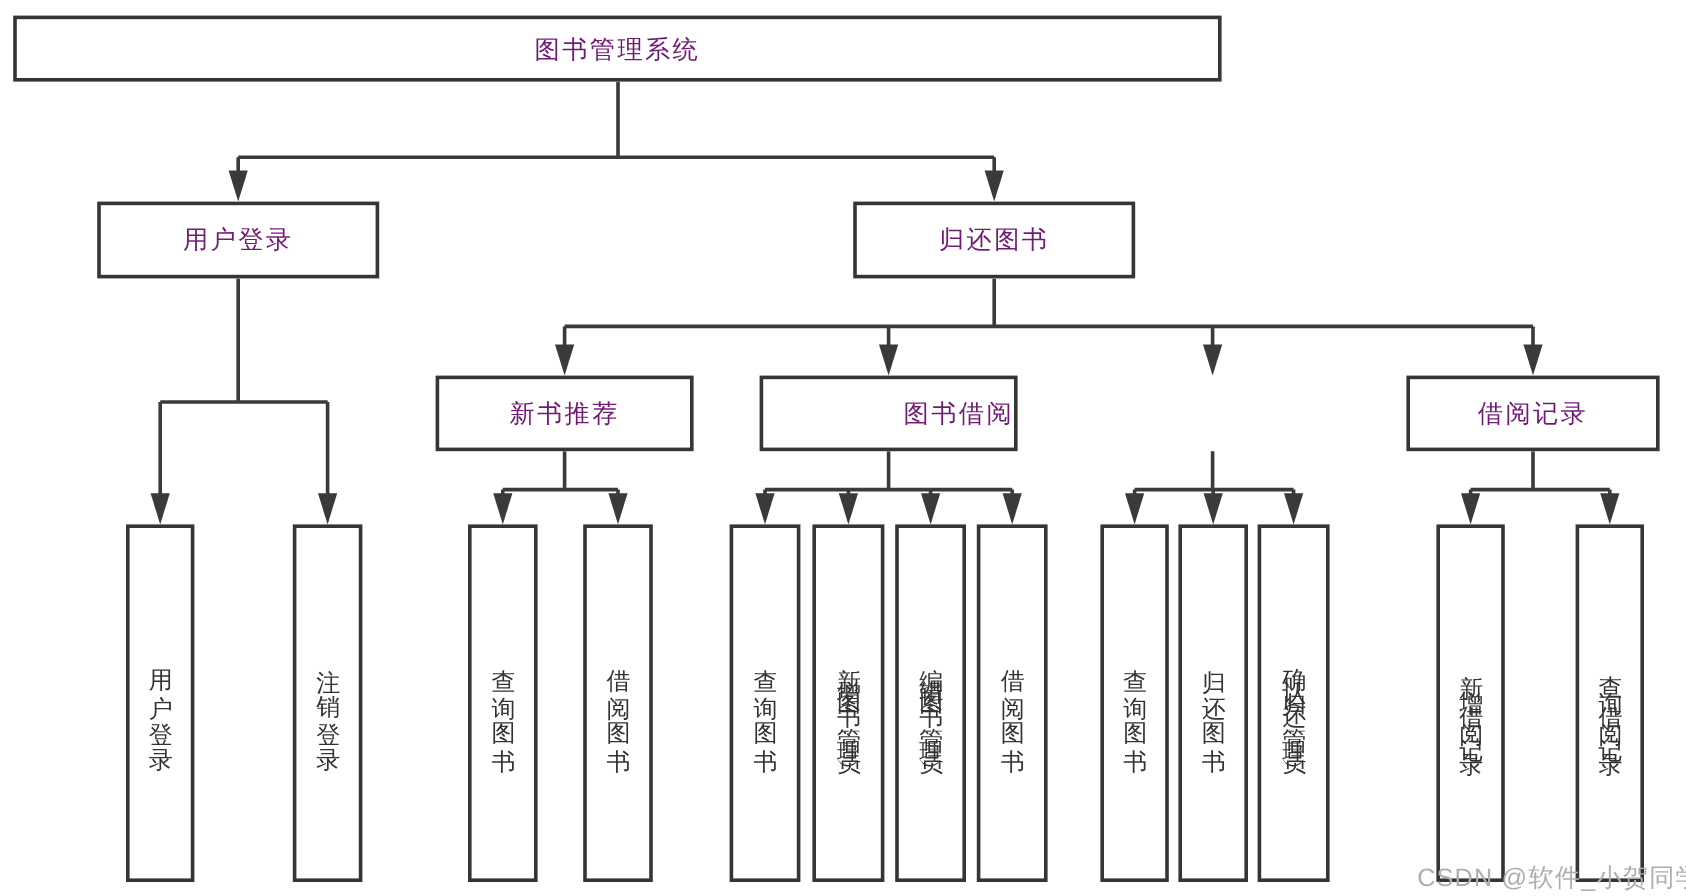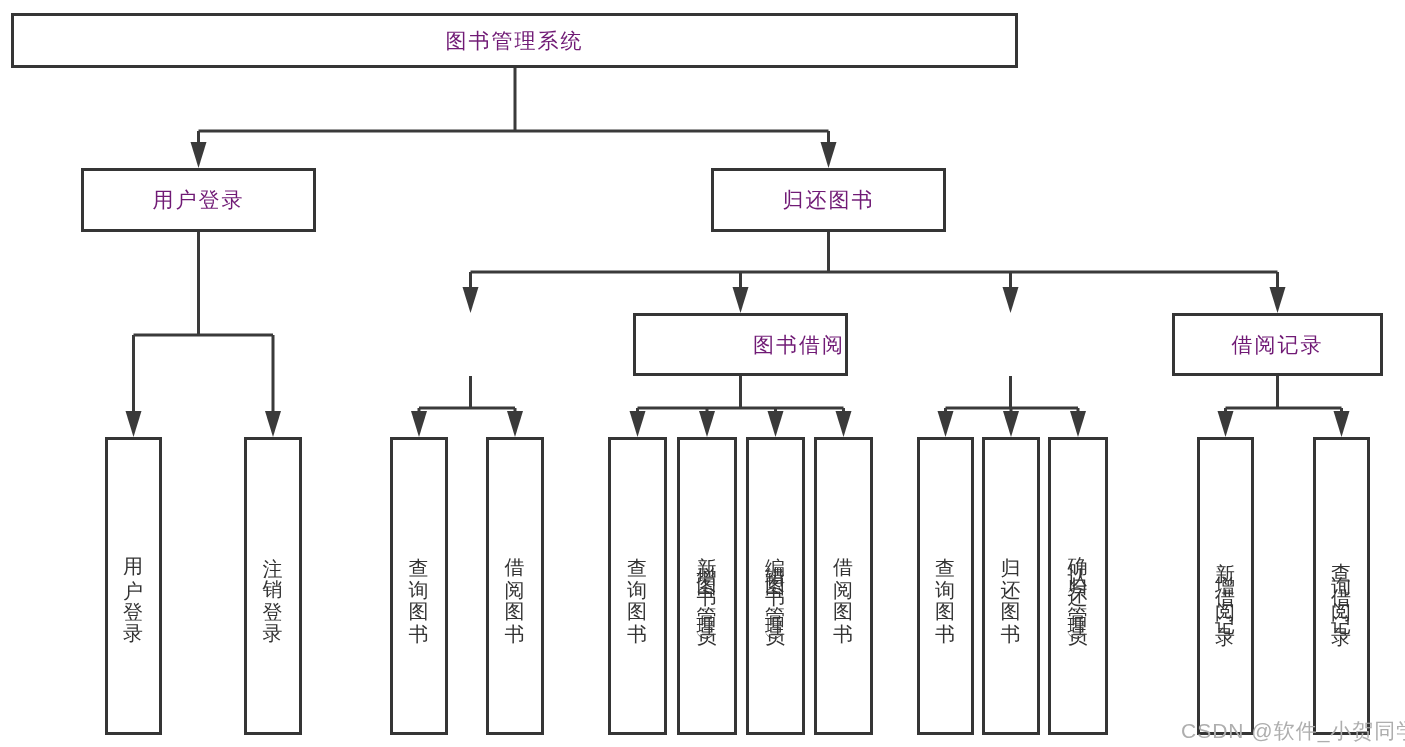--- a/index.html
+++ b/index.html
@@ -112,20 +112,23 @@
     <span class="hlabel">图书管理系统</span>
   </div>
 
   <div class="node" style="left:81px; top:168px; width:235px; height:64px;">
     <span class="hlabel">用户登录</span>
   </div>
   <div class="node" style="left:711px; top:168px; width:235px; height:64px;">
     <span class="hlabel">归还图书</span>
   </div>
 
+  <div class="node" style="left:363px; top:313px; width:215px; height:63px;">
+    <span class="hlabel">新书推荐</span>
+  </div>
   <div class="node" style="left:633px; top:313px; width:215px; height:63px;justify-content:flex-end;">
     <span class="hlabel">图书借阅</span>
   </div>
   <div class="node" style="left:1172px; top:313px; width:211px; height:63px;">
     <span class="hlabel">借阅记录</span>
   </div>
 
   <div class="node vnode" style="left:105px; width:57px;">
     <span class="vlabel ls-4">用户登录</span>
   </div>

